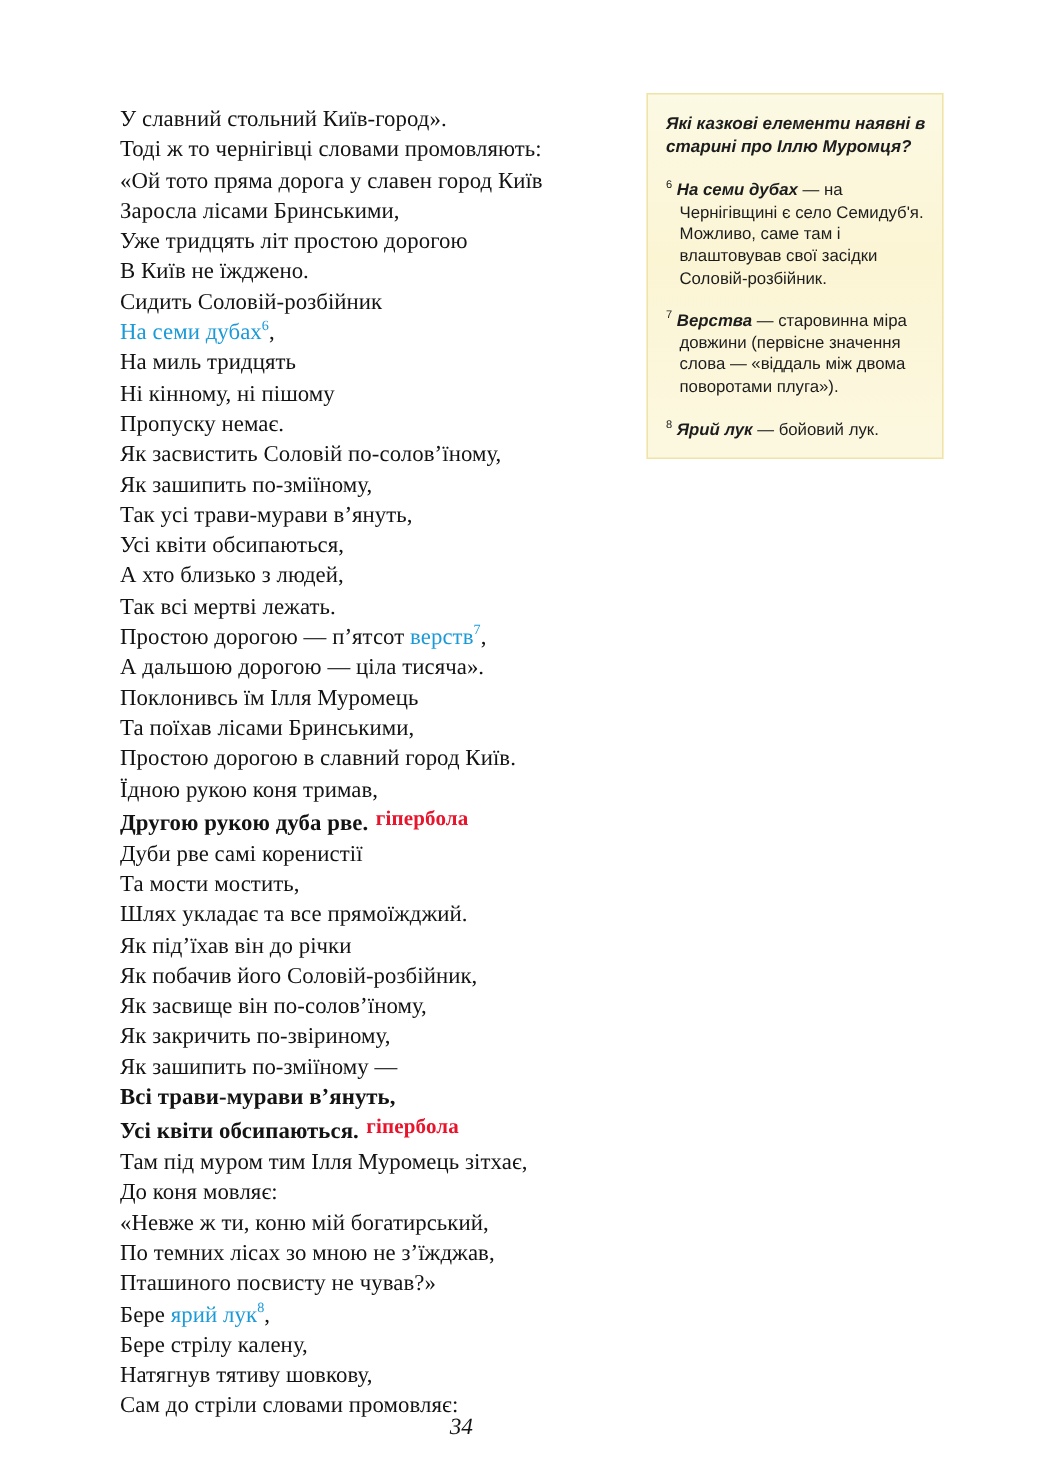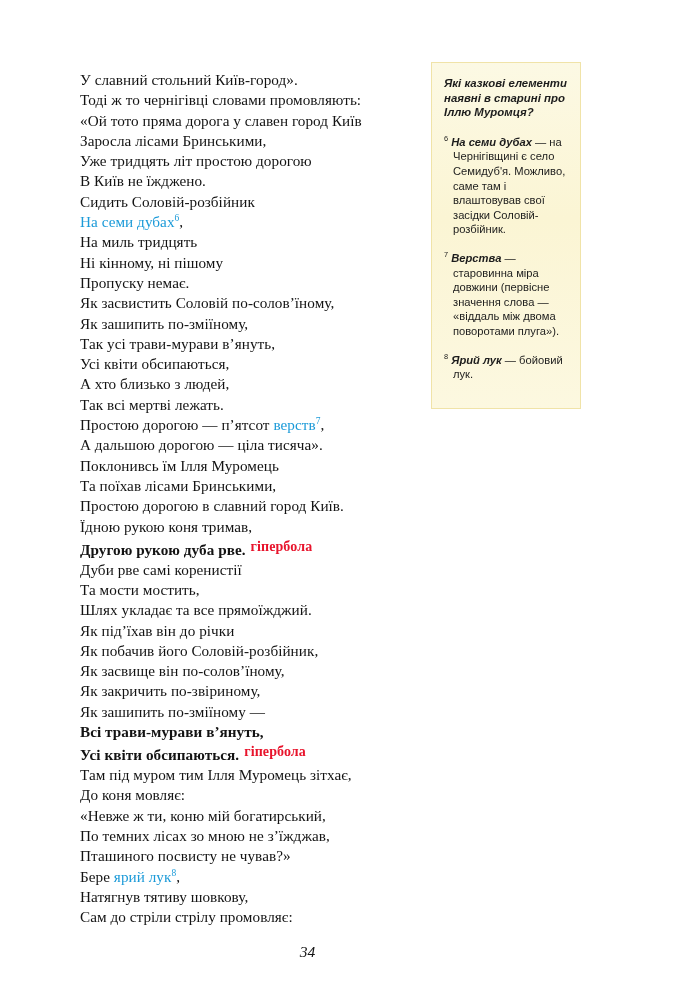--- a/index.html
+++ b/index.html
@@ -50,25 +50,25 @@
     vertical-align: 3.5px;
     margin-left: 5px;
     letter-spacing: 0.1px;
   }
 
   
   #side-box {
     position: absolute;
     left: 431px;
     top: 62px;
-    width: 150px;
+    width: 198px;
     box-sizing: border-box;
     background: #fbf6d9;
     border: 1px solid #f0e3a8;
-    padding: 13px 10px 26px 12px;
+    padding: 13px 10px 11px 12px;
     background-image: linear-gradient(180deg, #fcf9e4 0%, #fbf5d4 45%, #fcf8e0 100%);
   }
   .side-question {
     font-family: "Liberation Sans", sans-serif;
     font-style: italic;
     font-weight: bold;
     font-size: 11.4px;
     line-height: 14.6px;
     color: #1c1c1c;
     margin-bottom: 15px;
@@ -145,22 +145,23 @@
     <div class="verse-line"><span>Як закричить по-звіриному,</span></div>
     <div class="verse-line"><span>Як зашипить по-зміїному —</span></div>
     <div class="verse-line bold"><span>Всі трави-мурави в’януть,</span></div>
     <div class="verse-line bold"><span>Усі квіти обсипаються.</span><span class="annot">гіпербола</span></div>
     <div class="verse-line"><span>Там під муром тим Ілля Муромець зітхає,</span></div>
     <div class="verse-line"><span>До коня мовляє:</span></div>
     <div class="verse-line"><span>«Невже ж ти, коню мій богатирський,</span></div>
     <div class="verse-line"><span>По темних лісах зо мною не з’їжджав,</span></div>
     <div class="verse-line"><span>Пташиного посвисту не чував?»</span></div>
     <div class="verse-line"><span>Бере </span><span class="term">ярий лук<sup>8</sup></span><span>,</span></div>
+    <div class="verse-line"><span>Бере стрілу калену,</span></div>
     <div class="verse-line"><span>Натягнув тятиву шовкову,</span></div>
-    <div class="verse-line"><span>Сам до стріли стрілу промовляє:</span></div>
+    <div class="verse-line"><span>Сам до стріли словами промовляє:</span></div>
   </div>
 
 <div id="side-box">
   <div class="side-question">Які казкові елементи наявні в старині про Іллю Муромця?</div>
   <div id="footnote-list">
       <div class="footnote"><span class="marker">6</span><span class="headword"> На семи дубах</span><span> — на Чернігівщині є село Семидуб'я. Можливо, саме там і влаштовував свої засідки Соловій-розбійник.</span></div>
       <div class="footnote"><span class="marker">7</span><span class="headword"> Верства</span><span> — старовинна міра довжини (первісне значення слова — «віддаль між двома поворотами плуга»).</span></div>
       <div class="footnote"><span class="marker">8</span><span class="headword"> Ярий лук</span><span> — бойовий лук.</span></div>
     </div>
 </div>

